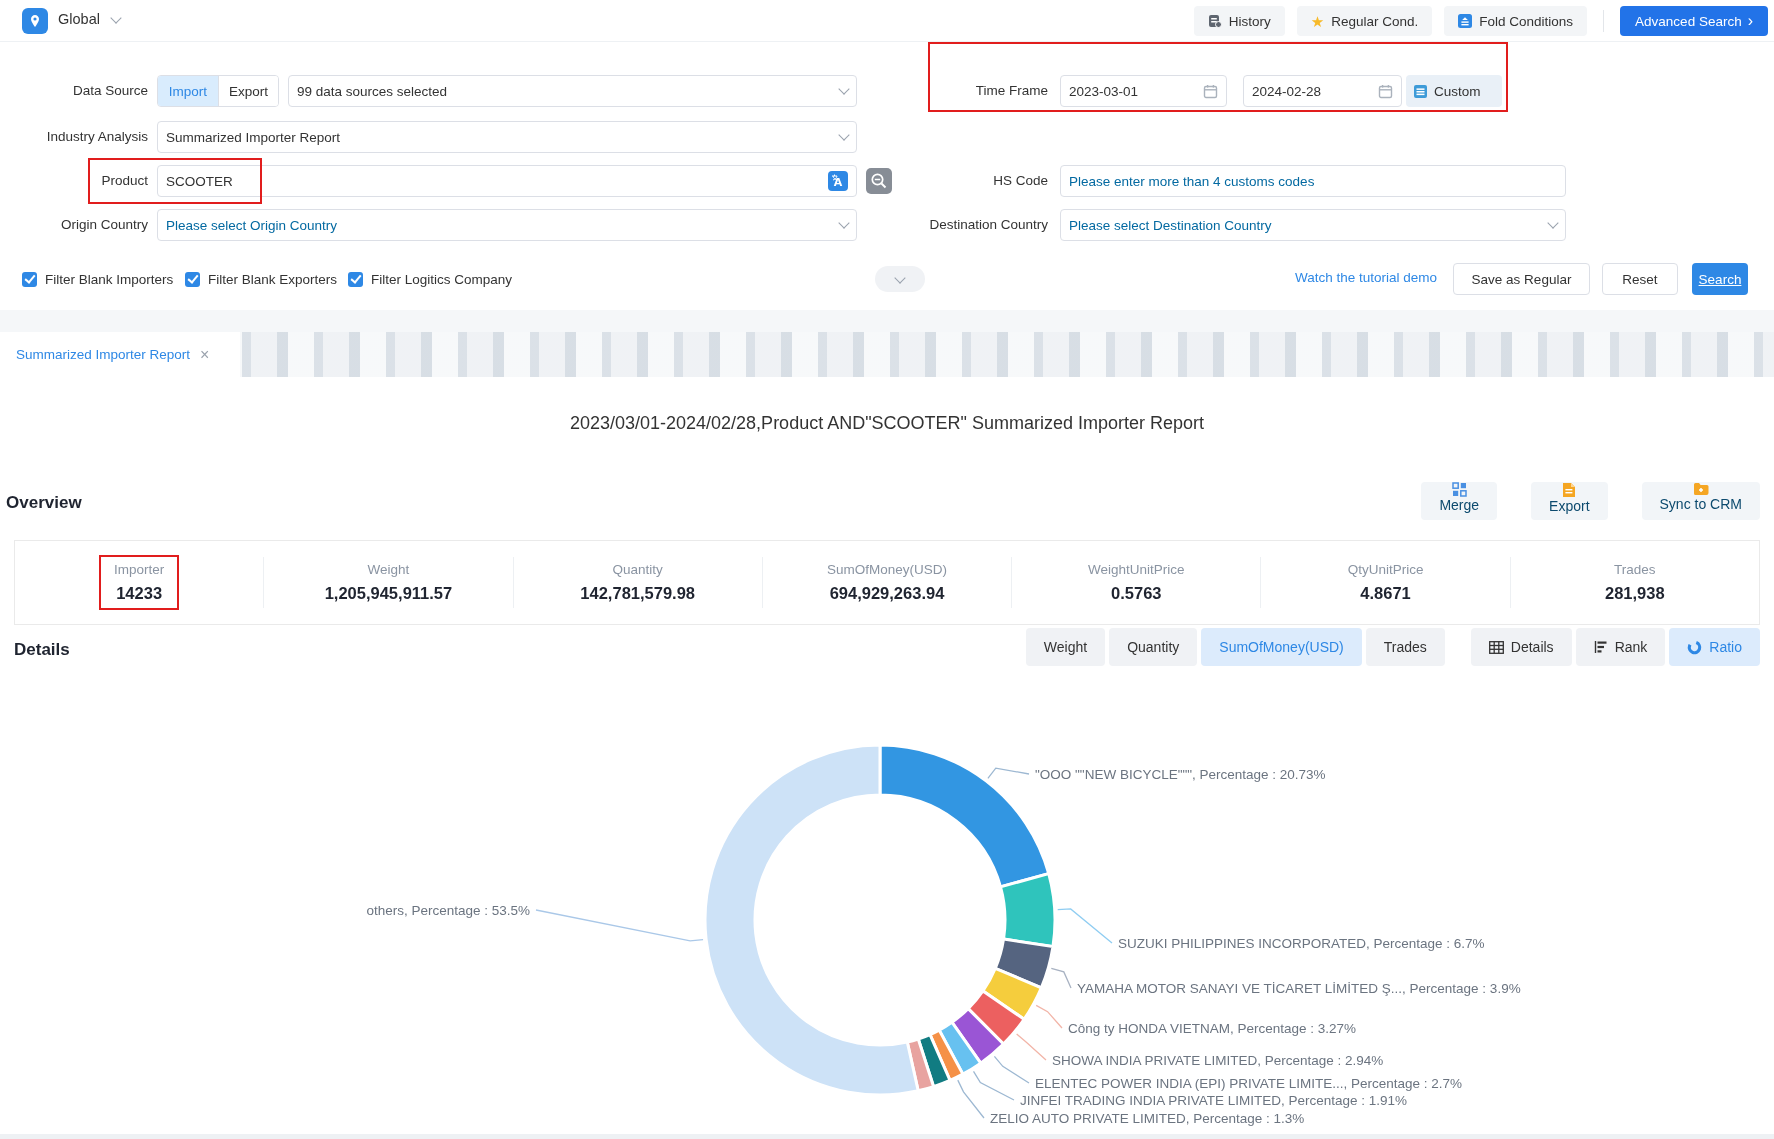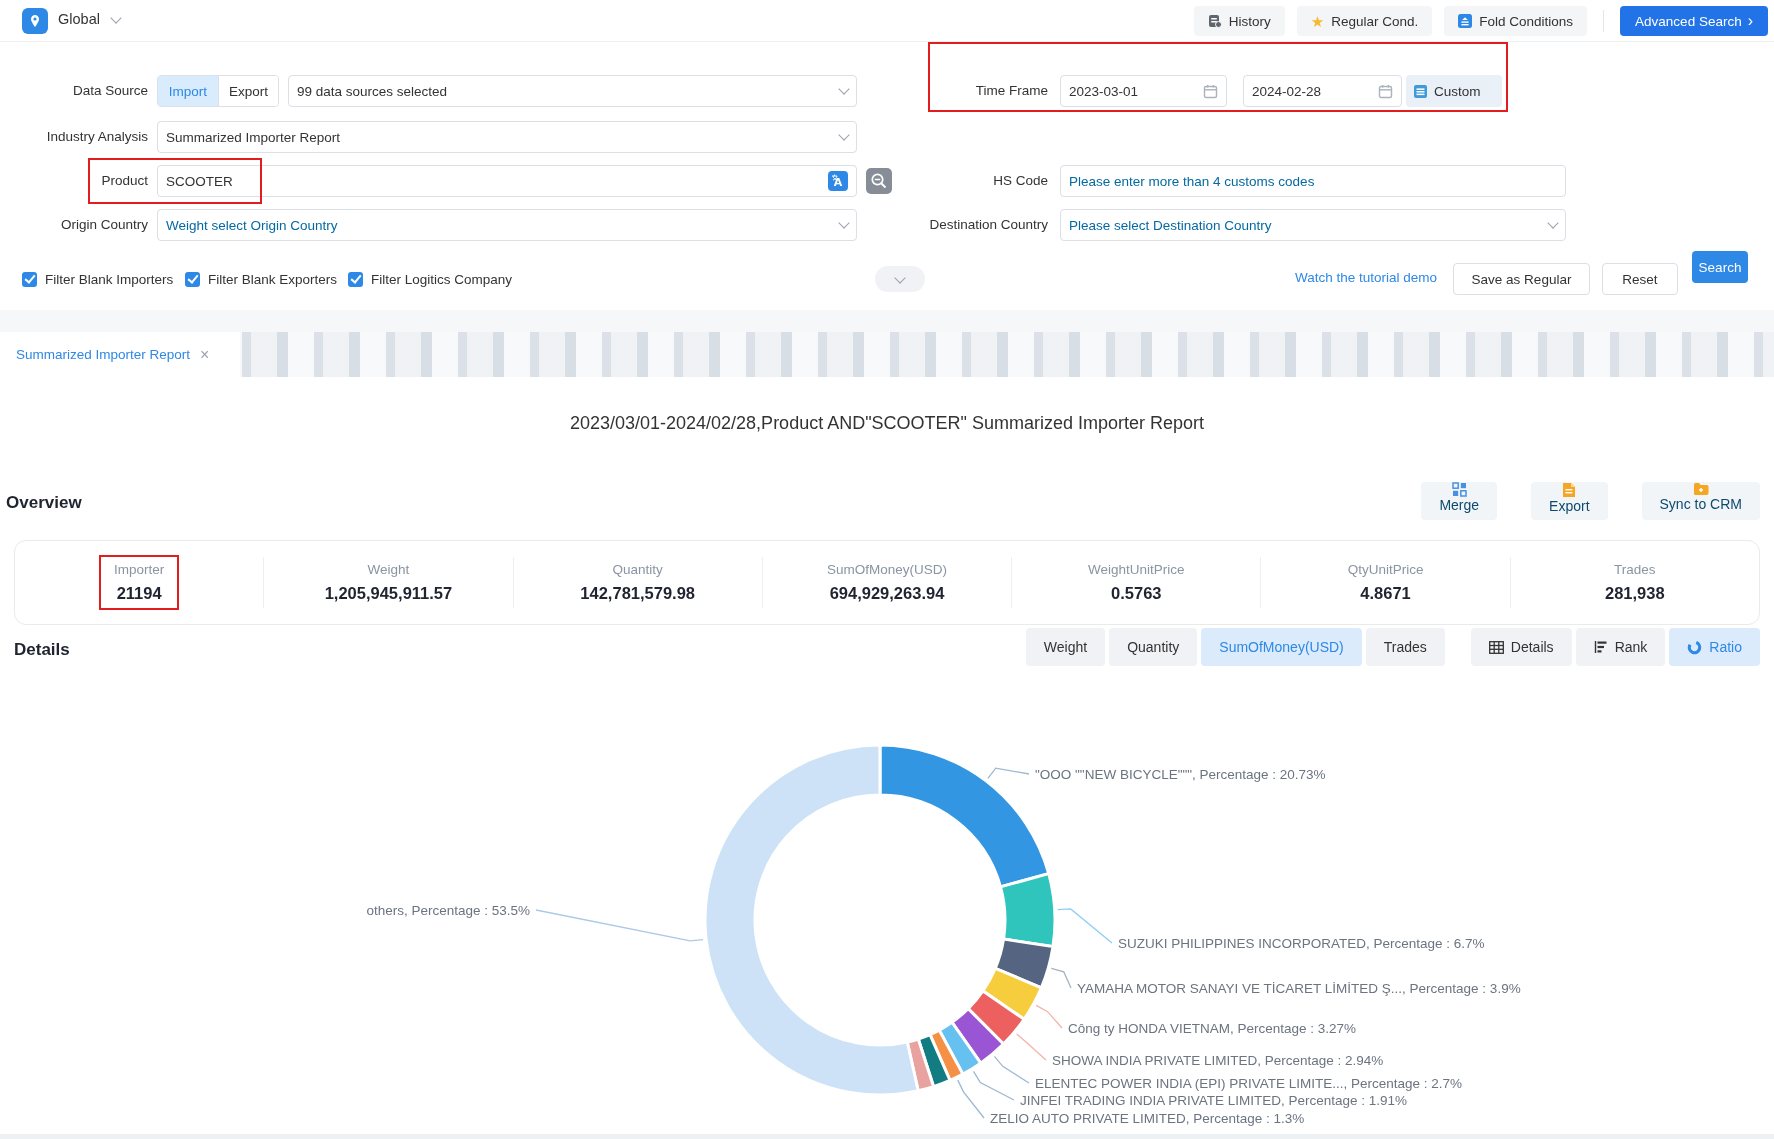--- a/index.html
+++ b/index.html
@@ -71,21 +71,21 @@
   
   #content { position:absolute; left:0; top:377px; width:1774px; height:762px; background:#fff; }
   #rpt-title { position:absolute; left:0; top:36px; width:1774px; text-align:center;
     font-size:18px; font-weight:500; color:#333; }
   .h2 { font-size:17px; font-weight:bold; color:#1f2430; }
   #ov-head { position:absolute; left:6px; top:116px; }
   #ov-btns { position:absolute; right:14px; top:105px; display:flex; gap:34px; }
   .ov-btn { height:38px; padding:0 18px; background:#f2f5f8; border-radius:4px; display:flex;
     align-items:center; font-size:14px; color:#0c4a6e; cursor:pointer;flex-direction:column; }
   #stats-card { position:absolute; left:14px; top:163px; width:1746px; height:85px;
-    border:1px solid #eaeaea; border-radius:12px; display:flex; align-items:center; }
+    border:1px solid #eaeaea; border-radius:0; display:flex; align-items:center; }
   .stat-col { flex:1; text-align:center; position:relative; }
   .stat-col + .stat-col { border-left:1px solid #edf0f3; }
   .stat-inner { display:inline-block; padding:5px 13px; }
   .stat-inner.red { border:2px solid #e11d1d; }
   .stat-lb { font-size:13.5px; color:#8a94a2; }
   .stat-val { font-size:16.5px; font-weight:bold; color:#1f2430; margin-top:7px; }
   #dt-head { position:absolute; left:14px; top:263px; }
   #dt-btns { position:absolute; right:14px; top:251px; display:flex; gap:4px; align-items:center; }
   .chip { height:38px; padding:0 18px; background:#f0f2f5; border-radius:4px; display:flex;
     align-items:center; gap:7px; font-size:14px; color:#333; cursor:pointer; }
@@ -215,21 +215,21 @@
         </svg>
     </div>
     <div class="flabel" style="left:900px;top:131px;width:148px;">HS Code</div>
     <div class="field" style="left:1060px;top:123px;width:506px;">
       <span class="ph grow">Please enter more than 4 customs codes</span>
     </div>
     <div class="red-box" style="left:88px;top:116px;width:174px;height:46px;"></div>
 
     <div class="flabel" style="left:0;top:175px;">Origin Country</div>
     <div class="field" style="left:157px;top:167px;width:700px;">
-      <span class="ph grow">Weight select Origin Country</span>
+      <span class="ph grow">Please select Origin Country</span>
       <span class="chev" style="margin-top:-4px;"></span>
     </div>
     <div class="flabel-r" style="left:880px;top:175px;">Destination Country</div>
     <div class="field" style="left:1060px;top:167px;width:506px;">
       <span class="ph grow">Please select Destination Country</span>
       <span class="chev" style="margin-top:-4px;"></span>
     </div>
 
     <div class="cb-row" style="left:22px;">
       <span class="cb"></span>
@@ -242,21 +242,21 @@
     <div class="cb-row" style="left:348px;">
       <span class="cb"></span>
       <span class="cb-lb">Filter Logitics Company</span>
     </div>
     <div id="more-pill">
       <span class="chev" style="margin-top:-3px;"></span>
     </div>
     <div id="tutorial">Watch the tutorial demo</div>
     <div class="btn ghost" style="left:1453px;top:221px;width:137px;">Save as Regular</div>
     <div class="btn ghost" style="left:1602px;top:221px;width:76px;">Reset</div>
-    <div class="btn primary" style="left:1692px;top:209px;width:56px;">Search</div>
+    <div class="btn primary" style="left:1692px;top:221px;width:56px;text-decoration:underline;">Search</div>
   </div>
 
   <div id="gap-strip"></div>
   <div id="tabbar">
     <div id="tab-active">
       <span class="t">Summarized Importer Report</span>
       <span class="x">×</span>
     </div>
   </div>
 
@@ -292,21 +292,21 @@
           <svg width="16" height="14" viewBox="0 0 16 14">
               <path d="M1 2.5A1.5 1.5 0 0 1 2.5 1H6l1.6 2H14a1.5 1.5 0 0 1 1.5 1.5V11A2 2 0 0 1 13.5 13h-11A1.5 1.5 0 0 1 1 11.5z" fill="#f5a623"></path>
               <path d="M8 6v4M6 8h4" stroke="#fff" stroke-width="1.5"></path>
             </svg>
         </span>
         <span>Sync to CRM</span>
       </div>
     </div>
 
     <div id="stats-card">
-        <div class="stat-col"><div class="stat-inner red"><div class="stat-lb">Importer</div><div class="stat-val">21194</div></div></div>
+        <div class="stat-col"><div class="stat-inner red"><div class="stat-lb">Importer</div><div class="stat-val">14233</div></div></div>
         <div class="stat-col"><div class="stat-inner"><div class="stat-lb">Weight</div><div class="stat-val">1,205,945,911.57</div></div></div>
         <div class="stat-col"><div class="stat-inner"><div class="stat-lb">Quantity</div><div class="stat-val">142,781,579.98</div></div></div>
         <div class="stat-col"><div class="stat-inner"><div class="stat-lb">SumOfMoney(USD)</div><div class="stat-val">694,929,263.94</div></div></div>
         <div class="stat-col"><div class="stat-inner"><div class="stat-lb">WeightUnitPrice</div><div class="stat-val">0.5763</div></div></div>
         <div class="stat-col"><div class="stat-inner"><div class="stat-lb">QtyUnitPrice</div><div class="stat-val">4.8671</div></div></div>
         <div class="stat-col"><div class="stat-inner"><div class="stat-lb">Trades</div><div class="stat-val">281,938</div></div></div>
       </div>
 
     <div id="dt-head" class="h2">Details</div>
     <div id="dt-btns">

